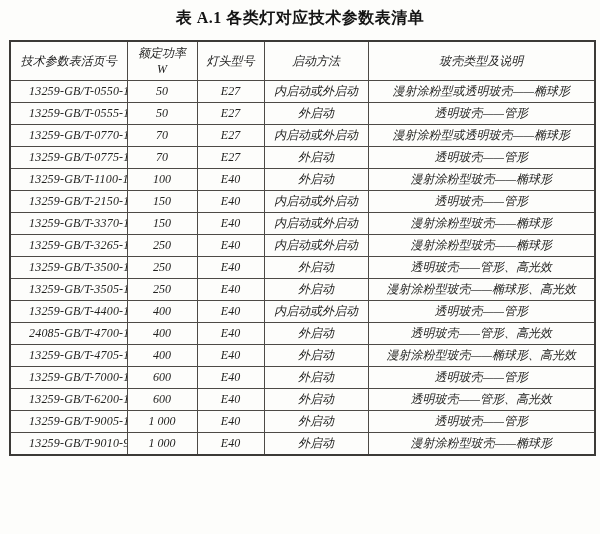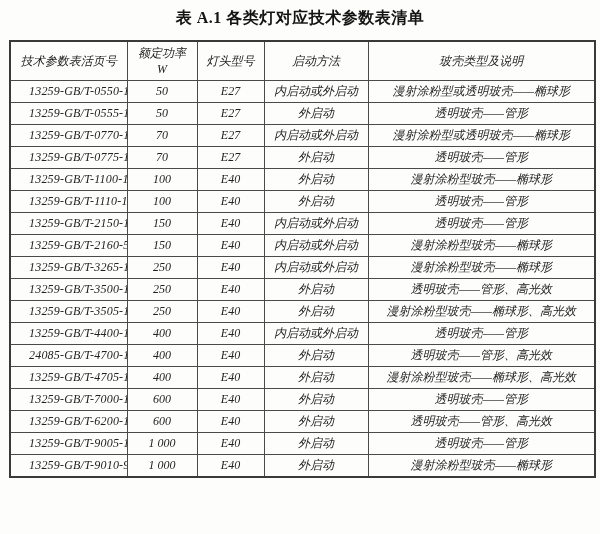--- a/index.html
+++ b/index.html
@@ -134,35 +134,28 @@
           <td class="c4">透明玻壳——管形</td>
         </tr>
         <tr>
           <td class="c0">13259-GB/T-1100-1</td>
           <td class="c1">100</td>
           <td class="c2">E40</td>
           <td class="c3">外启动</td>
           <td class="c4">漫射涂粉型玻壳——椭球形</td>
         </tr>
         <tr>
-          <td class="c0">13259-GB/T-1110-1</td>
-          <td class="c1">100</td>
-          <td class="c2">E40</td>
-          <td class="c3">外启动</td>
-          <td class="c4">透明玻壳——管形</td>
-        </tr>
-        <tr>
           <td class="c0">13259-GB/T-2150-1</td>
           <td class="c1">150</td>
           <td class="c2">E40</td>
           <td class="c3">内启动或外启动</td>
           <td class="c4">透明玻壳——管形</td>
         </tr>
         <tr>
-          <td class="c0">13259-GB/T-2160-5</td>
+          <td class="c0">13259-GB/T-3370-1</td>
           <td class="c1">150</td>
           <td class="c2">E40</td>
           <td class="c3">内启动或外启动</td>
           <td class="c4">漫射涂粉型玻壳——椭球形</td>
         </tr>
         <tr>
           <td class="c0">13259-GB/T-3265-1</td>
           <td class="c1">250</td>
           <td class="c2">E40</td>
           <td class="c3">内启动或外启动</td>

